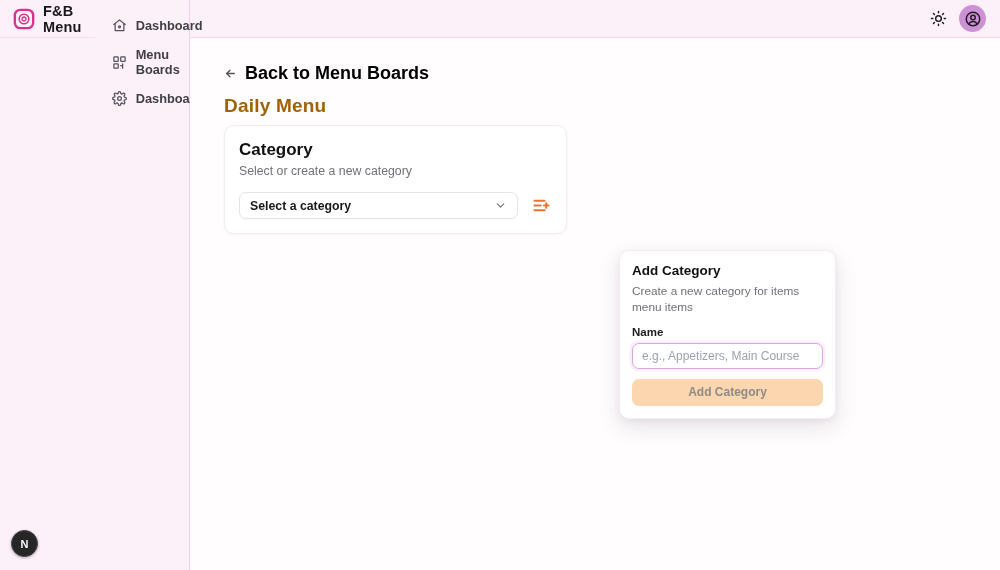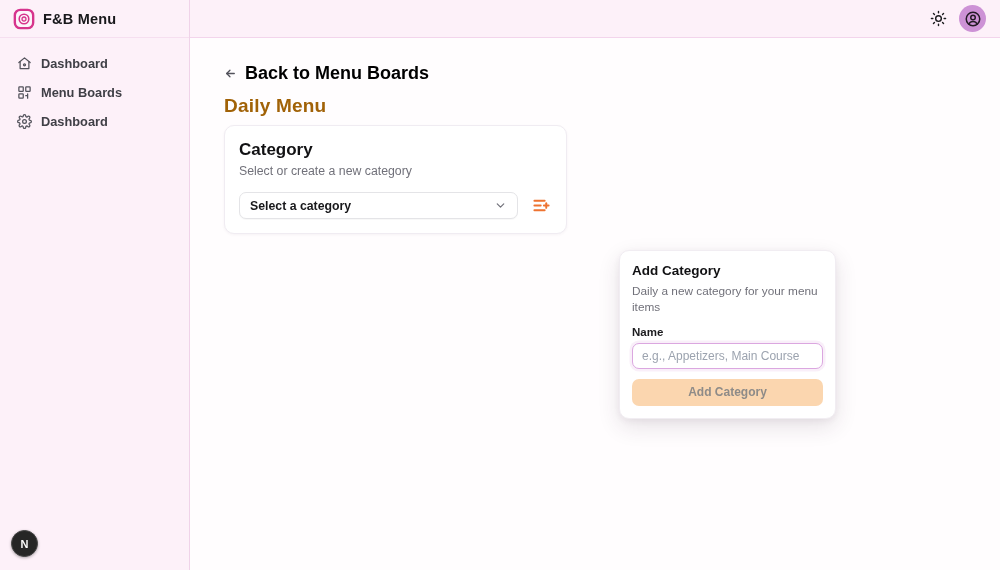--- a/index.html
+++ b/index.html
@@ -10,21 +10,21 @@
     color:#27272a;
     position:relative;
   }
   .app { display:flex; width:100%; height:100%; }
 
   
   .sidebar {
     width:190px; height:100%;
     background:#fdf1f9;
     border-right:1px solid #f0d3e9;
-    display:flex; flex-direction:column;
+    display:flex; 
     position:relative;
     flex-shrink:0;
   }
   .logo-row {
     height:38px; display:flex; align-items:center; gap:8px;
     padding:0 13px;
     border-bottom:1px solid #f6dff0;
   }
   .logo-row .app-title { font-size:14.5px; font-weight:bold; color:#18181b; letter-spacing:.2px; }
   .nav { padding:12px 10px; display:flex; flex-direction:column; gap:2px; }
@@ -242,21 +242,21 @@
                 <path d="M16 18H3"></path>
                 <path d="M18 9v6"></path>
                 <path d="M21 12h-6"></path>
               </svg>
           </button>
         </div>
       </section>
 
       <div class="popover">
         <h3 class="popover-title">Add Category</h3>
-        <p class="popover-desc">Daily a new category for your menu items</p>
+        <p class="popover-desc">Create a new category for items menu items</p>
         <label class="field-label">Name</label>
         <input class="name-input" type="text" placeholder="e.g., Appetizers, Main Course" style="">
         <button class="submit-btn" disabled="">Add Category</button>
       </div>
 
     </main>
   </div>
 </div>
 
 </body></html>

